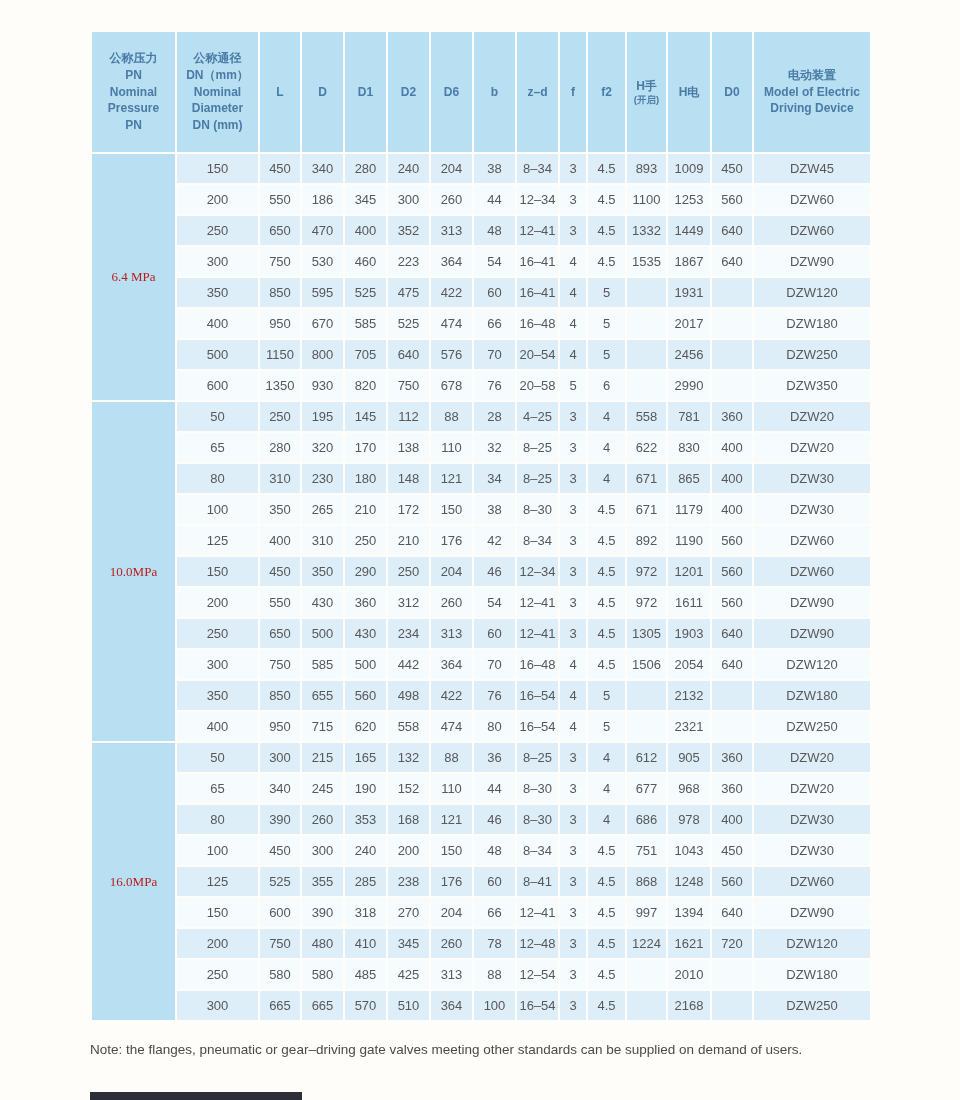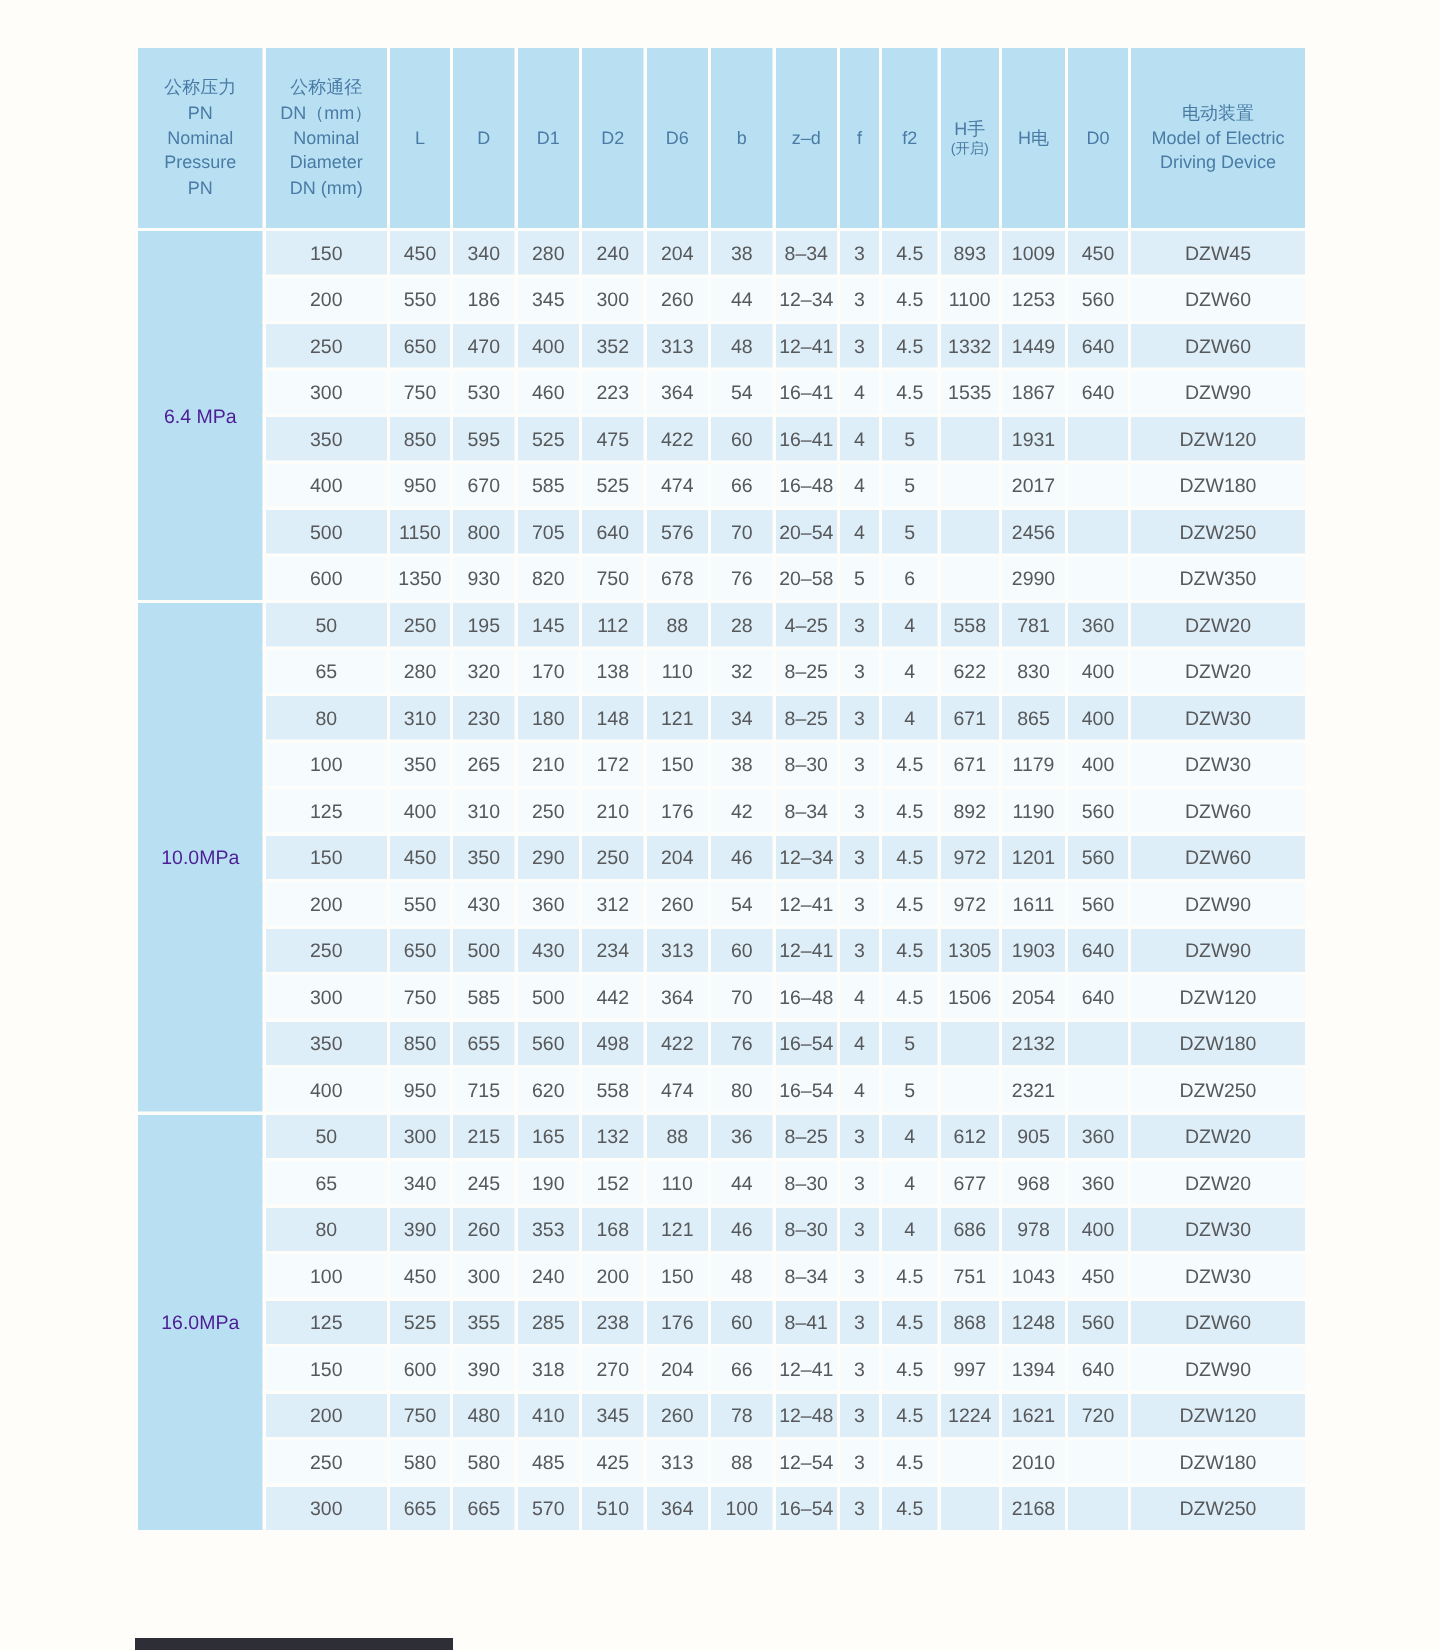--- a/index.html
+++ b/index.html
@@ -21,35 +21,35 @@
   .table-wrap{position:absolute;left:90px;top:30px;}
   table{border-collapse:collapse;table-layout:fixed;width:780px;}
   th,td{
     border:2px solid var(--page-bg);
     text-align:center;vertical-align:middle;
     padding:0 1px;overflow:hidden;
   }
   thead th{
     background:var(--header-bg);
     color:var(--header-text);
-    font-weight:normal;
+    font-weight:bold;
     font-size:12px;line-height:1.4;
     height:122px;
   }
   thead th .hline{display:block;}
   thead th .hline.small{font-size:9.5px;line-height:1.1;}
   tbody tr{height:31px;}
   tbody td{
     font-size:13px;color:var(--cell-text);
   }
   tr.shaded td.data-cell{background:var(--row-shaded);}
   tr.plain td.data-cell{background:var(--row-plain);}
   td.group-cell{
     background:var(--header-bg);
-    color:#4c1d95;font-size:13px;
+    color:#b91c1c;font-size:13px;font-family:Liberation Serif, serif;
   }
   .notes{position:absolute;left:90px;top:1040px;width:800px;}
   .note-cn{font-size:13px;color:#3b3b3d;line-height:1.55;}
   .note-en{font-size:13.5px;color:#4a4a4c;line-height:1.55;}
   .bottom-bar{
     position:absolute;left:90px;bottom:0;width:212px;height:8px;
     background:var(--bar);
   }
 </style>
 </head>
@@ -584,15 +584,16 @@
           <td class="data-cell"></td>
           <td class="data-cell">2168</td>
           <td class="data-cell"></td>
           <td class="data-cell">DZW250</td>
         </tr>
       </tbody>
   </table>
 </div>
 
 <div class="notes">
+  <div class="note-en">Note: the flanges, pneumatic or gear–driving gate valves meeting other standards can be supplied on demand of users.</div>
 </div>
 
 <div class="bottom-bar"></div>
 
 </body></html>

